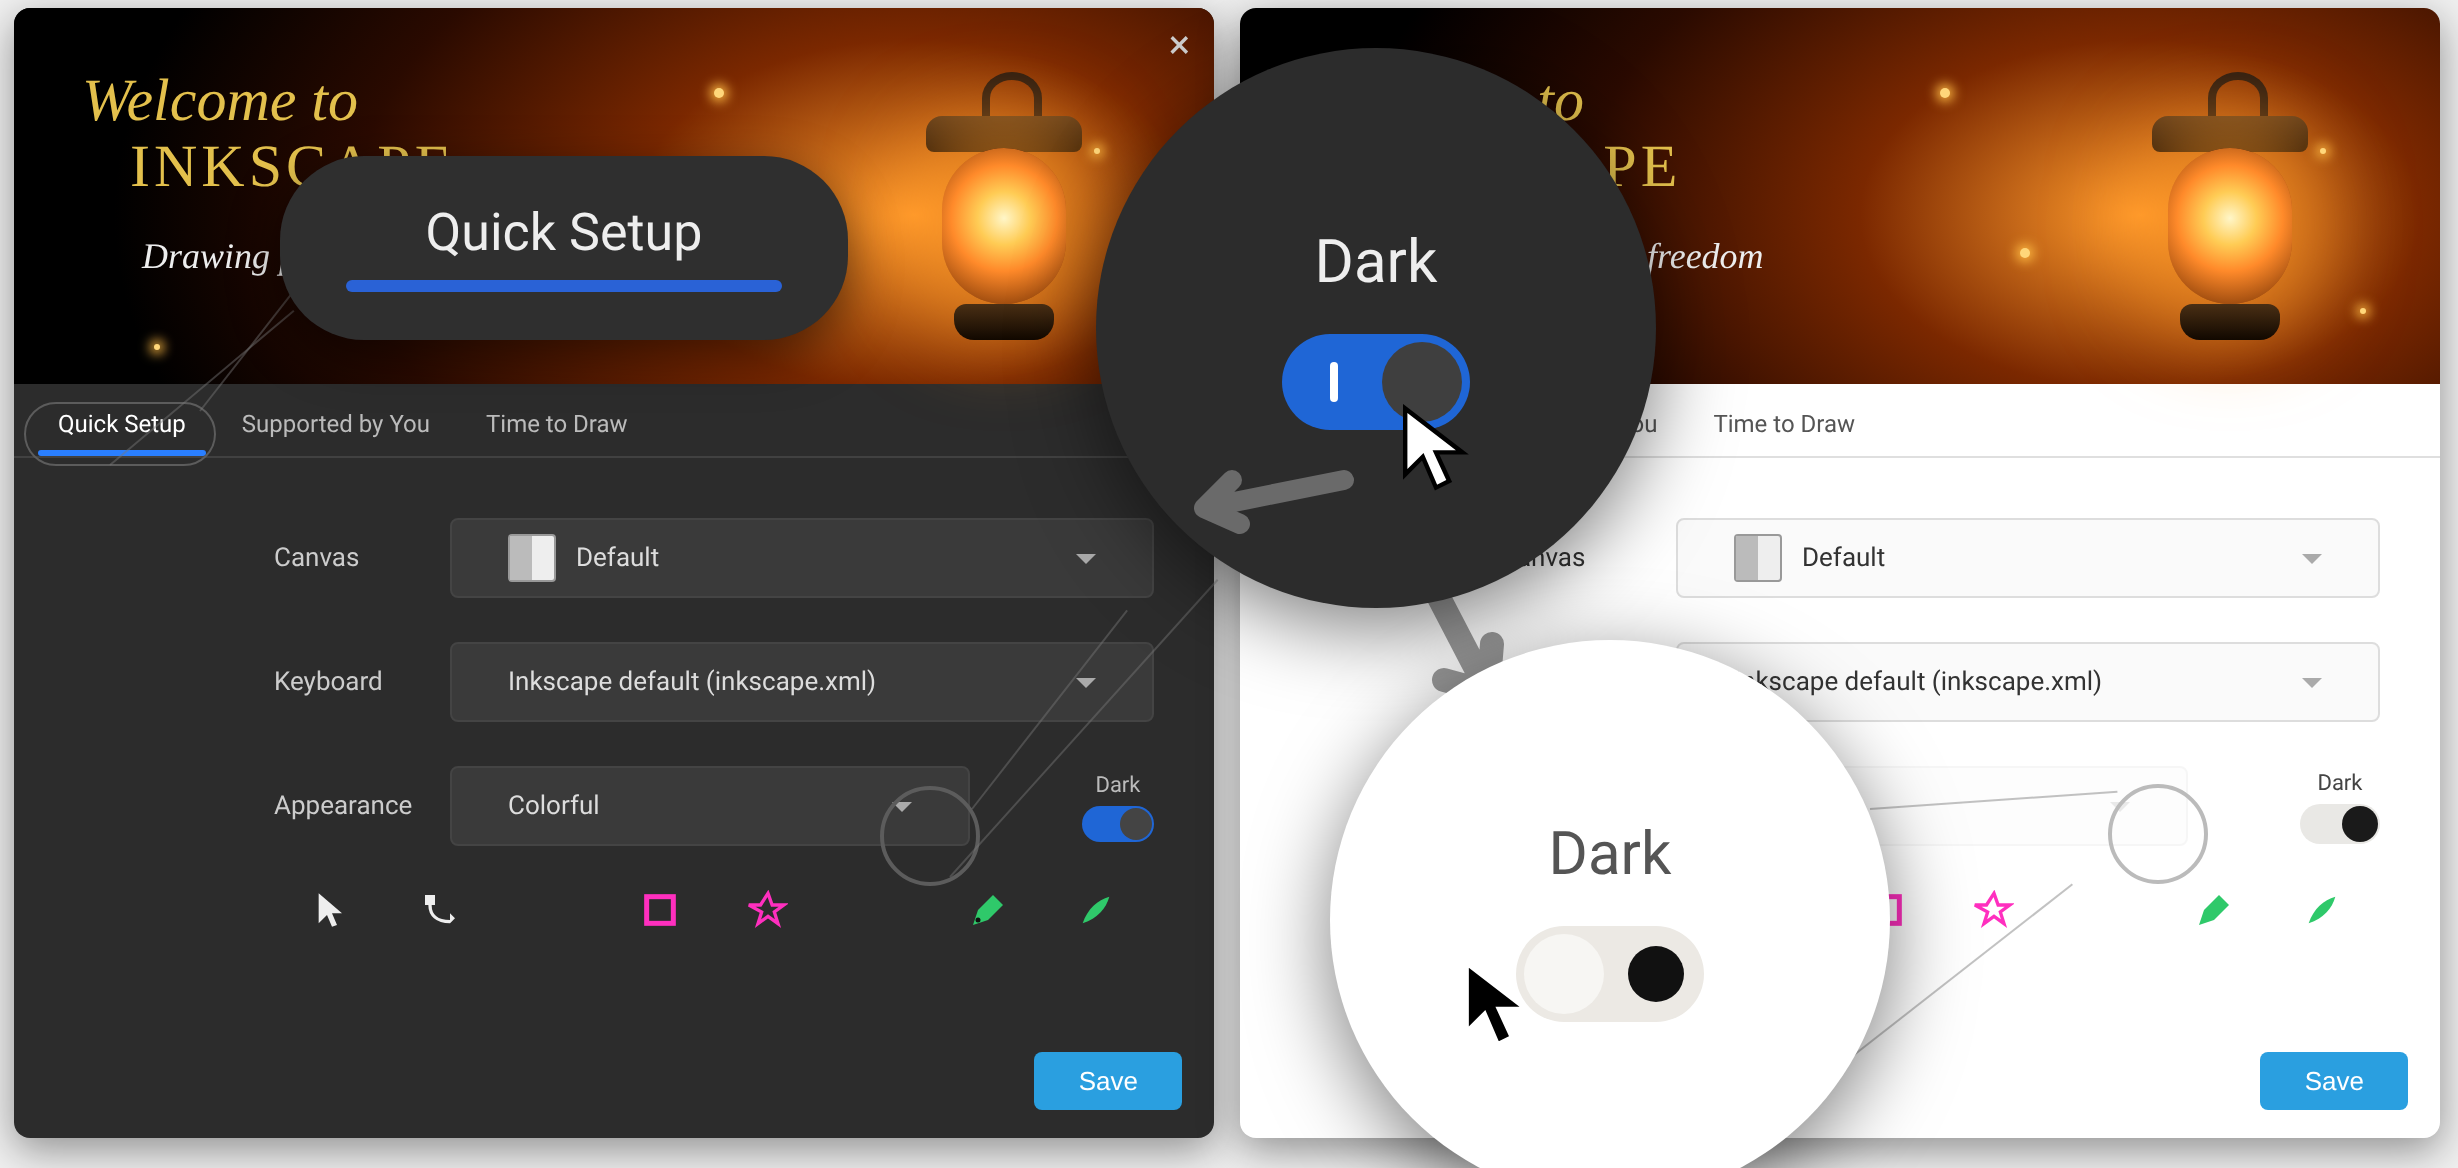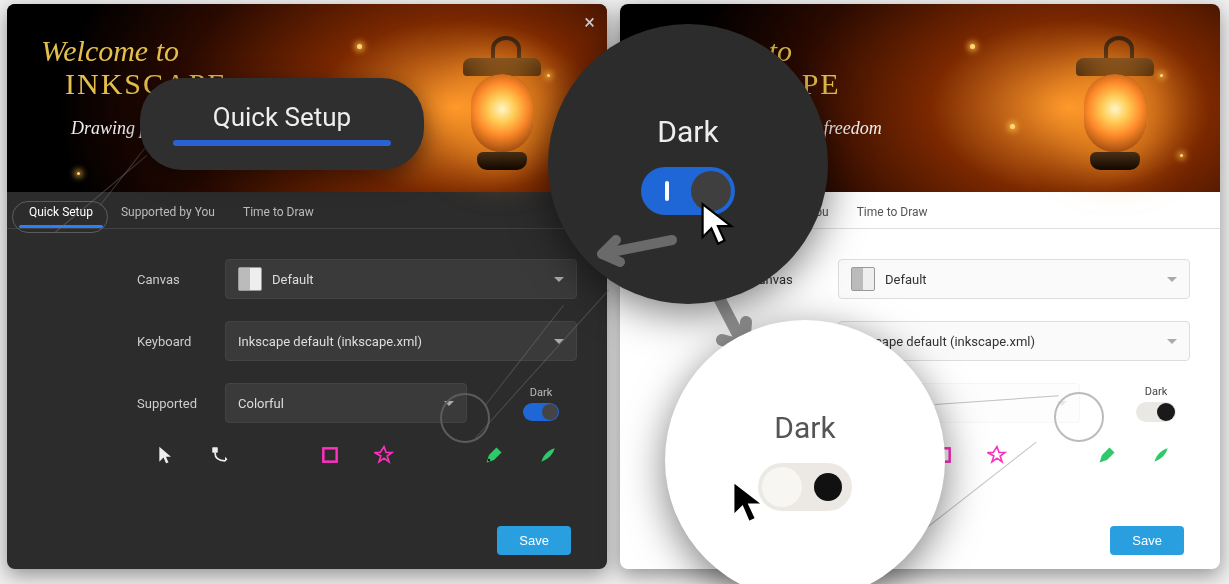--- a/index.html
+++ b/index.html
@@ -54,21 +54,21 @@
   .window.light .tab.active{color:#222; font-weight:500;}
   .tab.active::after{content:"";position:absolute;left:4px;right:4px;bottom:0;height:3px;background:#2a7fff;border-radius:2px;}
 
   .form { padding:30px 30px 10px 86px;margin-left:44px; }
   .row { display:flex; align-items:center; margin-bottom:22px;}
   .row .label { width:88px; color:#ccc; font-size:13px;}
   .window.light .row .label{color:#333;}
   .select-group{ flex:1; display:flex; gap:18px; align-items:center;}
   .select {
     flex:1; height:38px; background:#3a3a3a; border:1px solid #444; border-radius:4px;
-    display:flex; align-items:center; padding:0 12px; color:#ddd; position:relative; cursor:pointer;
+    display:flex; align-items:center; padding:0 28px; color:#ddd; position:relative; cursor:pointer;
   }
   .window.light .select{background:#fafafa;border-color:#ddd;color:#333;}
   .select .caret{margin-left:auto; width:0;height:0;border-left:5px solid transparent;border-right:5px solid transparent;border-top:5px solid #aaa;}
   .select .swatch{width:22px;height:22px;background:#eee;border:1px solid #999;margin-right:10px;border-radius:2px;}
   .select .swatch::before{content:"";display:block;width:11px;height:22px;background:#bbb;}
   .select.narrow{max-width:216px;}
 
   .dark-toggle-block{display:flex;flex-direction:column;align-items:center;gap:4px;}
   .dark-toggle-block .cap{font-size:11px;color:#bbb;}
   .window.light .dark-toggle-block .cap{color:#444;}
@@ -78,21 +78,21 @@
   .toggle.off{background:#e4e2de;}
   .toggle.off .knob{left:14px;background:#1a1a1a;width:18px;height:18px;top:0;}
   .window.light .toggle.off .knob{right:1px;left:auto;}
   .window.light .toggle.off{background:#e9e8e5; width:40px; height:20px; border-radius:12px;}
   .window.light .toggle.off .knob{width:18px;height:18px;top:1px;}
 
   .iconbar{display:flex;gap:34px;justify-content:center;margin-top:6px;}
   .iconbar .spacer{width:22px;}
   .iconbar svg{width:20px;height:20px;}
 
-  .footer{position:absolute;bottom:14px;right:36px;}
+  .footer{position:absolute;bottom:14px;right:16px;}
   .btn{background:#2a9fe0;color:#fff;border:none;border-radius:4px;padding:7px 22px;font-size:13px;cursor:pointer;}
 
   
   .zoom {
     position:absolute; border-radius:50%; box-shadow:0 10px 40px rgba(0,0,0,.5); display:flex; flex-direction:column; align-items:center; justify-content:center;
   }
   .zoom.big-dark { left:548px; top:24px; width:280px; height:280px; background:#2c2c2c; color:#eee; z-index:10;}
   .zoom.big-light { left:665px; top:320px; width:280px; height:280px; background:#fff; color:#222; z-index:10;}
   .zoom .zlabel{font-size:30px;margin-bottom:18px;color:inherit;}
   .zoom .ztoggle{width:94px;height:48px;border-radius:28px;position:relative;}
@@ -160,21 +160,21 @@
     <div class="row">
       <div class="label">Keyboard</div>
       <div class="select-group">
         <div class="select">
           <span>Inkscape default (inkscape.xml)</span>
             <div class="caret"></div>
         </div>
       </div>
     </div>
     <div class="row">
-      <div class="label">Supported</div>
+      <div class="label">Appearance</div>
       <div class="select-group">
         <div class="select narrow">
           <span>Colorful</span>
             <div class="caret"></div>
         </div>
         <div style="width:20px"></div>
         <div class="dark-toggle-block">
           <span class="cap">Dark</span>
           <div class="toggle on">
               <div class="knob"></div>

